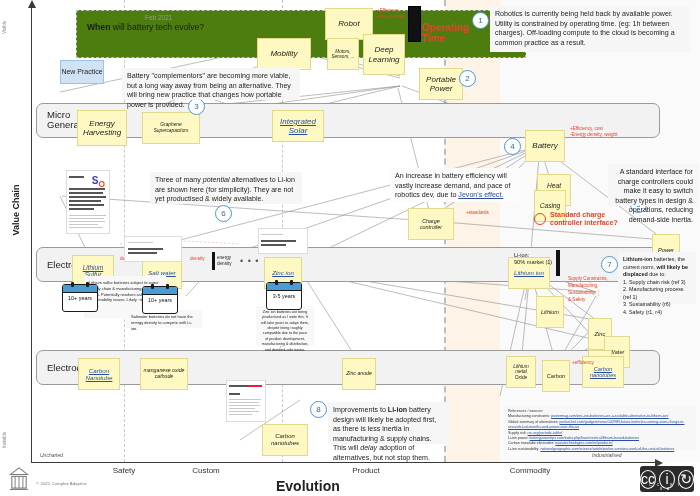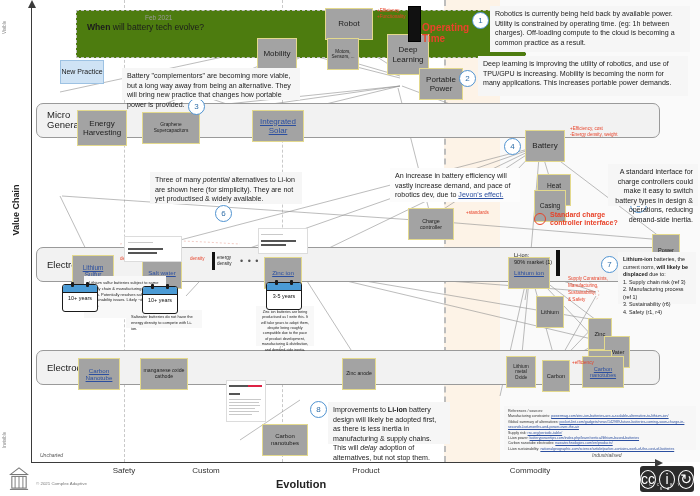--- a/index.html
+++ b/index.html
@@ -11,32 +11,32 @@
   .shade-right{position:absolute;left:500px;top:0;width:200px;height:462px;background:#fafafa;}
 
   
   .axis-y{position:absolute;left:31px;top:6px;width:1px;height:456px;background:#3b3b3b;}
   .axis-y:after{content:"";position:absolute;left:-3.5px;top:-6px;border-left:4px solid transparent;border-right:4px solid transparent;border-bottom:8px solid #3b3b3b;}
   .axis-x{position:absolute;left:31px;top:462px;width:625px;height:1px;background:#3b3b3b;}
   .axis-x:after{content:"";position:absolute;right:-7px;top:-3.5px;border-top:4px solid transparent;border-bottom:4px solid transparent;border-left:8px solid #3b3b3b;}
 
   .ylabel{position:absolute;left:-14px;top:205px;width:60px;transform:rotate(-90deg);font-size:9px;font-weight:bold;color:#222;text-align:center;}
   .ytick{position:absolute;left:2px;font-size:4.5px;color:#888;transform:rotate(-90deg);transform-origin:left top;white-space:nowrap;}
-  .xlabel{position:absolute;top:478px;font-size:11px;font-weight:bold;color:#222;}
+  .xlabel{position:absolute;top:478px;font-size:14px;font-weight:bold;color:#222;}
   .xtick{position:absolute;top:466px;font-size:8px;color:#333;text-align:center;}
   .vgrid{position:absolute;top:0;width:0;height:462px;border-left:1px dashed #c9c9c9;}
   .vgrid.strong{border-left:2px dashed #bdbdbd;}
 
   
   .band{position:absolute;left:36px;height:33px;border:1px solid #9a9a9a;border-radius:7px;background:#f2f2f2;}
   .band-label{position:absolute;left:10px;top:50%;transform:translateY(-50%);font-size:9.5px;color:#222;line-height:1.12;}
 
   
-  .node{position:absolute;background:#a3a3a3;border:1px solid #e3d98d;font-size:6.6px;color:#222;text-align:center;line-height:1.15;
-        display:flex;align-items:center;justify-content:center;padding:15px 2px;box-sizing:border-box;}
+  .node{position:absolute;background:#fef9c3;border:1px solid #e3d98d;font-size:6.6px;color:#222;text-align:center;line-height:1.15;
+        display:flex;align-items:center;justify-content:center;padding:15px 2px;box-sizing:border-box;font-style:italic;}
   .node.big{font-size:8px;}
   .node.lnk{color:#2b4fa0;text-decoration:underline;}
 
   
   .tbox{position:absolute;background:#f6f6f6;font-size:7.1px;color:#1c1c1c;line-height:1.34;padding:4px 5px;box-sizing:border-box;}
   .tbox.white{background:#fbfbfb;}
   .tbox.dash{border:1px dashed #c2c2c2;background:#4d7c0f;}
 
   
   .cnum{position:absolute;width:15px;height:15px;border-radius:50%;border:1px solid #4f93d1;color:#2f6ea8;
@@ -175,40 +175,40 @@
     </div>
   </div>
   <div class="band" style="top:247px;width:622px">
     <div class="band-label">Electrolyte</div>
   </div>
   <div class="band" style="top:350px;width:622px">
     <div class="band-label">Electrodes</div>
   </div>
 
   <div class="node big" style="left:325px;top:8px;width:48px;height:20px">Robot</div>
-  <div class="node big" style="left:257px;top:38px;width:40px;height:18px">Mobility</div>
-  <div class="node big" style="left:387px;top:34px;width:42px;height:41px">Deep Learning</div>
+  <div class="node big" style="left:257px;top:38px;width:54px;height:18px">Mobility</div>
+  <div class="node big" style="left:363px;top:34px;width:42px;height:41px">Deep Learning</div>
   <div class="node" style="left:327px;top:38px;width:32px;height:22px;font-size:4.6px">Motors, Sensors, ...</div>
   <div class="node big" style="left:419px;top:68px;width:44px;height:24px">Portable Power</div>
 
   <div class="newpractice" style="left:60px;top:60px;width:42px;height:22px">
     <span>New Practice</span>
   </div>
 
   <div class="redtxt" style="left:377px;top:8px;width:62px">+Efficiency<br>+Functionality</div>
   <div class="blackbar" style="left:408px;top:6px;width:11px;height:34px"></div>
   <div class="opt" style="left:422px;top:22px;width:50px">Operating<br>Time</div>
 
   <div class="node big" style="left:77px;top:110px;width:50px;height:36px">
     <span>Energy Harvesting</span>
   </div>
   <div class="node" style="left:142px;top:112px;width:58px;height:16px;font-size:4.8px">
     <span>Graphene Supercapacitors</span>
   </div>
-  <div class="node lnk big" style="left:252px;top:110px;width:52px;height:20px">
+  <div class="node lnk big" style="left:272px;top:110px;width:52px;height:20px">
     <span>Integrated Solar</span>
   </div>
 
   <div class="node big" style="left:525px;top:130px;width:40px;height:18px">Battery</div>
   <div class="node" style="left:537px;top:174px;width:34px;height:13px;font-size:6.6px">Heat Sink</div>
   <div class="node" style="left:534px;top:190px;width:32px;height:13px;font-size:6.6px">Casing</div>
   <div class="node" style="left:408px;top:208px;width:46px;height:16px;font-size:5.4px">Charge controller</div>
   <div class="node" style="left:652px;top:234px;width:28px;height:12px;font-size:5.6px">Power</div>
 
   <div class="redtxt" style="left:570px;top:126px;width:80px">+Efficiency, cost<br>-Energy density, weight</div>
@@ -265,23 +265,20 @@
   <div class="node" style="left:262px;top:424px;width:46px;height:18px;font-size:6px">
     <span>Carbon nanotubes</span>
   </div>
 
   <div class="cnum" style="left:472px;top:12px">1</div>
   <div class="tbox" style="left:490px;top:6px;width:200px;height:46px">
     <span>Robotics is currently being held back by available power.  Utility is constrained by operating time. (eg: 1h between charges).  Off-loading compute to the cloud is becoming a common practice as a result.</span>
   </div>
 
   <div class="cnum" style="left:459px;top:70px">2</div>
-  <div class="tbox" style="left:478px;top:56px;width:210px;height:40px">
-    <span>Deep learning is improving the utility of robotics, and use of TPU/GPU is increasing.  Mobility is becoming the norm for many applications.  This increases portable power demands.</span>
-  </div>
 
   <div class="cnum" style="left:188px;top:98px">3</div>
   <div class="tbox" style="left:122px;top:68px;width:178px;height:32px">
     <span>Battery "complementors" are becoming more viable, but a long way away from being an alternative.  They will bring new practice that changes how portable power is provided.</span>
   </div>
 
   <div class="cnum" style="left:504px;top:138px">4</div>
   <div class="tbox" style="left:390px;top:168px;width:130px;height:34px;background:#fcfcfc">
     <span>An increase in battery efficiency will vastly increase demand, and pace of robotics dev, due to </span><span class="lnk">Jevon's effect.</span>
   </div>
@@ -332,20 +329,35 @@
       <div class="pin" style="left:23px"></div>
     <div class="yr">10+ years</div>
   </div>
   <div class="cal" style="left:266px;top:282px">
     <div class="top"></div>
       <div class="pin" style="left:8px"></div>
       <div class="pin" style="left:23px"></div>
     <div class="yr">3-5 years</div>
   </div>
 
+  <div class="thumb" style="left:66px;top:170px;width:42px;height:62px">
+    <div class="hd" style="top:5px;width:35%"></div>
+    <div style="position:absolute;right:4px;top:4px;font-size:10px;color:#3a3fb0;font-weight:bold">S<sub style="color:#e8432a">O</sub></div>
+    <div class="hd" style="top:17px;width:85%"></div>
+      <div class="hd" style="top:21px;width:80%"></div>
+    <div class="hd" style="top:25px;width:88%"></div>
+      <div class="hd" style="top:29px;width:75%"></div>
+    <div class="hd" style="top:33px;width:84%"></div>
+      <div class="hd" style="top:37px;width:60%"></div>
+    <div class="ln" style="top:44px;width:88%"></div>
+      <div class="ln" style="top:47px;width:84%"></div>
+    <div class="ln" style="top:50px;width:86%"></div>
+      <div class="ln" style="top:53px;width:70%"></div>
+    <div class="ln" style="top:56px;width:80%"></div>
+  </div>
   <div class="thumb" style="left:124px;top:236px;width:56px;height:24px">
     <div class="ln" style="top:5px;width:45%"></div>
     <div class="hd" style="top:11px;width:62%"></div>
       <div class="hd" style="top:15px;width:52%"></div>
   </div>
   <div class="thumb" style="left:258px;top:228px;width:48px;height:24px">
     <div class="ln" style="top:5px;width:45%"></div>
     <div class="hd" style="top:11px;width:72%"></div>
       <div class="hd" style="top:15px;width:52%"></div>
   </div>

